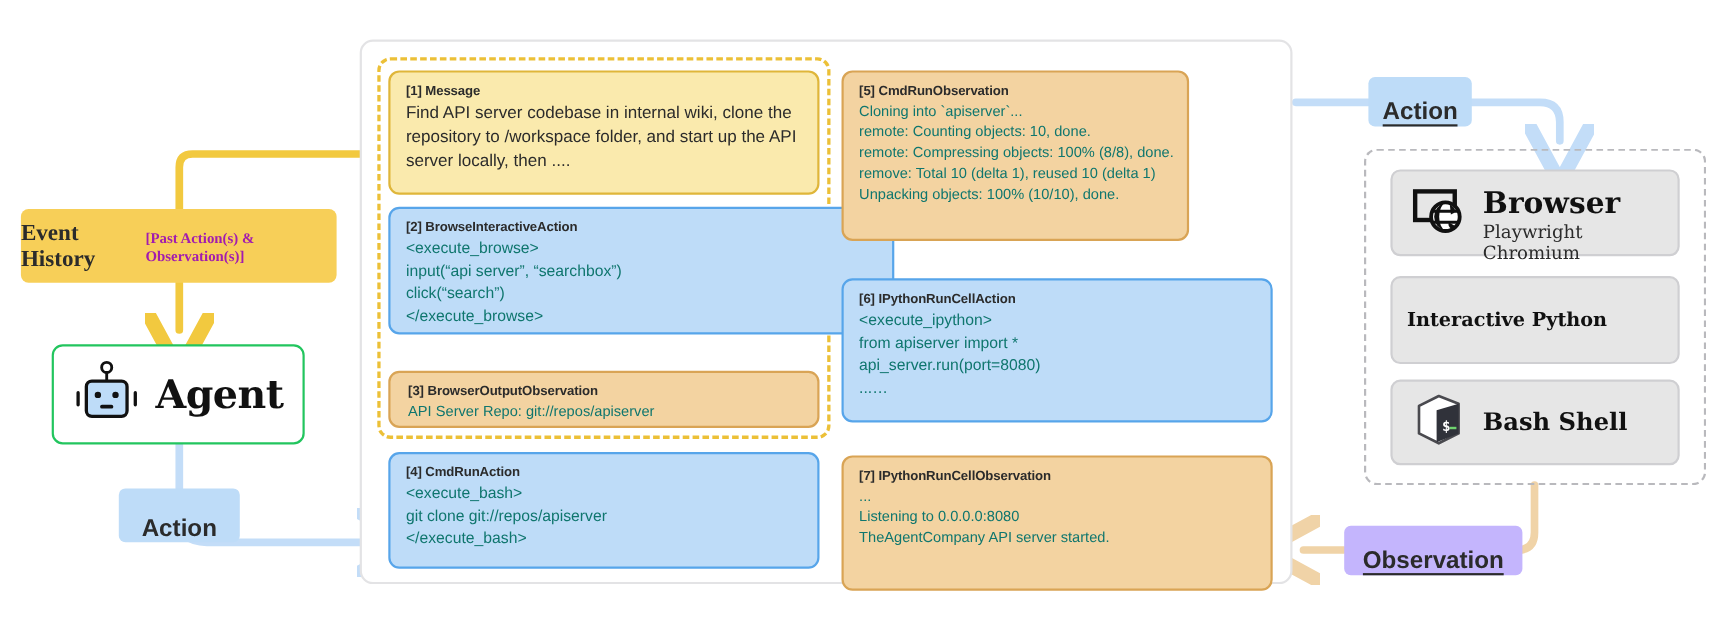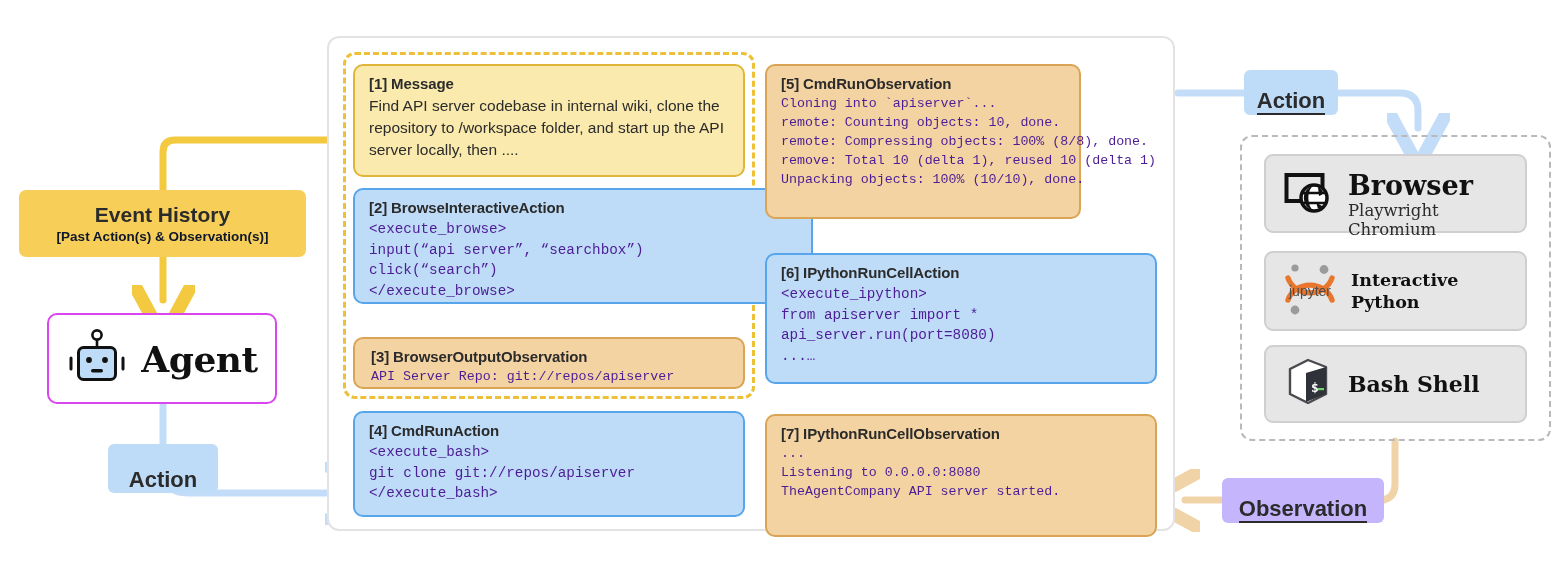--- a/index.html
+++ b/index.html
@@ -10,47 +10,47 @@
   
   #event-frame{left:327px;top:36px;width:848px;height:495px;
       border:2px solid #e3e3e5;border-radius:12px;background:#fff;box-sizing:border-box;}
 
   
   #history-dashed{left:343px;top:52px;width:412px;height:347px;
       border:3px dashed #ecc037;border-radius:12px;box-sizing:border-box;}
 
   
   .ebox{box-sizing:border-box;border-radius:10px;padding:9px 14px 10px 14px;}
-  .ebox .bhead{font-size:15px;font-weight:bold;letter-spacing:-0.1px;margin-bottom:3px;color:#2b2b2b;}
+  .ebox .bhead{font-size:12px;font-weight:bold;letter-spacing:-0.1px;margin-bottom:3px;color:#2b2b2b;}
   .ebox .btext{font-size:15.5px;line-height:1.43;color:#2b2b2b;}
-  .ebox .bcode{font-family:Liberation Mono, monospace;font-size:14.3px;line-height:1.44;
-      color:#4c1d95;white-space:pre;}
+  .ebox .bcode{font-family:Liberation Sans, sans-serif;font-size:14.3px;line-height:1.44;
+      color:#0f766e;white-space:pre;}
   .ebox .bcode.small{font-size:13.3px;line-height:1.42;}
 
   .y-box{background:#faeaad;border:2px solid #dfb63a;}
   .b-box{background:#bedcf8;border:2px solid #57a5ea;}
   .o-box{background:#f3d3a1;border:2px solid #d9a455;}
 
   #box1{left:353px;top:64px;width:392px;height:113px;}
   #box2{left:353px;top:188px;width:460px;height:116px;}
   #box3{left:353px;top:337px;width:392px;height:52px;padding-left:16px;}
   #box4{left:353px;top:411px;width:392px;height:106px;}
   #box5{left:765px;top:64px;width:316px;height:155px;}
   #box6{left:765px;top:253px;width:392px;height:131px;}
   #box7{left:765px;top:414px;width:392px;height:123px;}
 
   
   #event-history{left:19px;top:190px;width:287px;height:67px;background:#f7cf58;
-      border-radius:7px;box-sizing:border-box;display:flex;flex-direction:column;
-      align-items:center;justify-content:center;}
+      border-radius:7px;box-sizing:border-box;display:flex;
+      align-items:center;justify-content:center;font-family:Liberation Serif, serif;}
   #event-history .eh-title{font-size:21px;font-weight:bold;color:#2b2b2b;line-height:1.1;}
-  #event-history .eh-sub{font-size:13.5px;font-weight:bold;color:#0f172a;margin-top:3px;}
+  #event-history .eh-sub{font-size:13.5px;font-weight:bold;color:#a21caf;margin-top:3px;}
 
   #agent-box{left:47px;top:313px;width:230px;height:91px;background:#fff;
-      border:2px solid #d946ef;border-radius:10px;box-sizing:border-box;
+      border:2px solid #22c55e;border-radius:10px;box-sizing:border-box;
       display:flex;align-items:center;justify-content:center;gap:9px;}
   #agent-box .agent-label{font-family:"DejaVu Serif",serif;font-size:36px;font-weight:bold;
       color:#111;letter-spacing:-0.5px;}
 
   
   .badge{border-radius:6px;display:flex;align-items:flex-end;justify-content:center;
       font-size:22px;font-weight:bold;color:#2b2b2b;}
   #action-left{left:108px;top:444px;width:110px;height:49px;background:#bedcf8;}
   #action-right{left:1244px;top:70px;width:94px;height:45px;background:#bedcf8;}
   #observation-badge{left:1222px;top:478px;width:162px;height:45px;background:#c4b5fd;}
@@ -197,30 +197,20 @@
     </svg>
   </span>
   <span>
     <div class="rt-title">Browser</div>
     <div class="rt-sub">Playwright Chromium</div>
   </span>
 </div>
 
 <div class="abs rt-card" id="rt-jupyter">
   <span>
-    <svg width="62" height="60" viewBox="0 0 62 60">
-      <circle cx="16" cy="9" r="3.6" fill="#9b9b9b"></circle>
-      <circle cx="45" cy="10.5" r="4.4" fill="#9b9b9b"></circle>
-      <circle cx="16" cy="51" r="4.4" fill="#9b9b9b"></circle>
-      <path d="M9,19 a23,21 0 0,0 44,0" fill="none" stroke="#e8762c" stroke-width="5.4" stroke-linecap="round"></path>
-      <path d="M9,41 a23,21 0 0,0 44,0" fill="none" stroke="#e8762c" stroke-width="5.4" stroke-linecap="round" transform="rotate(180 31 41)"></path>
-      <text x="31" y="37" text-anchor="middle" font-family="'Liberation Sans',sans-serif" font-size="14" fill="#4d4d4d">jupyter</text>
-    </svg>
-  </span>
-  <span>
     <div class="rt-title">Interactive Python</div>
   </span>
 </div>
 
 <div class="abs rt-card" id="rt-bash">
   <span>
     <svg width="46" height="48" viewBox="0 0 46 48">
       <path d="M22,2 L40,9 L40,36 L22,45 L4,36 L4,11 Z" fill="#fff" stroke="#4a4a4f" stroke-width="2.4" stroke-linejoin="round"></path>
       <path d="M20,15 L40,9 L40,36 L20,44 Z" fill="#30323a"></path>
       <text x="25" y="34" font-family="'DejaVu Sans Mono',monospace" font-size="13" font-weight="bold" fill="#fff">$</text>

